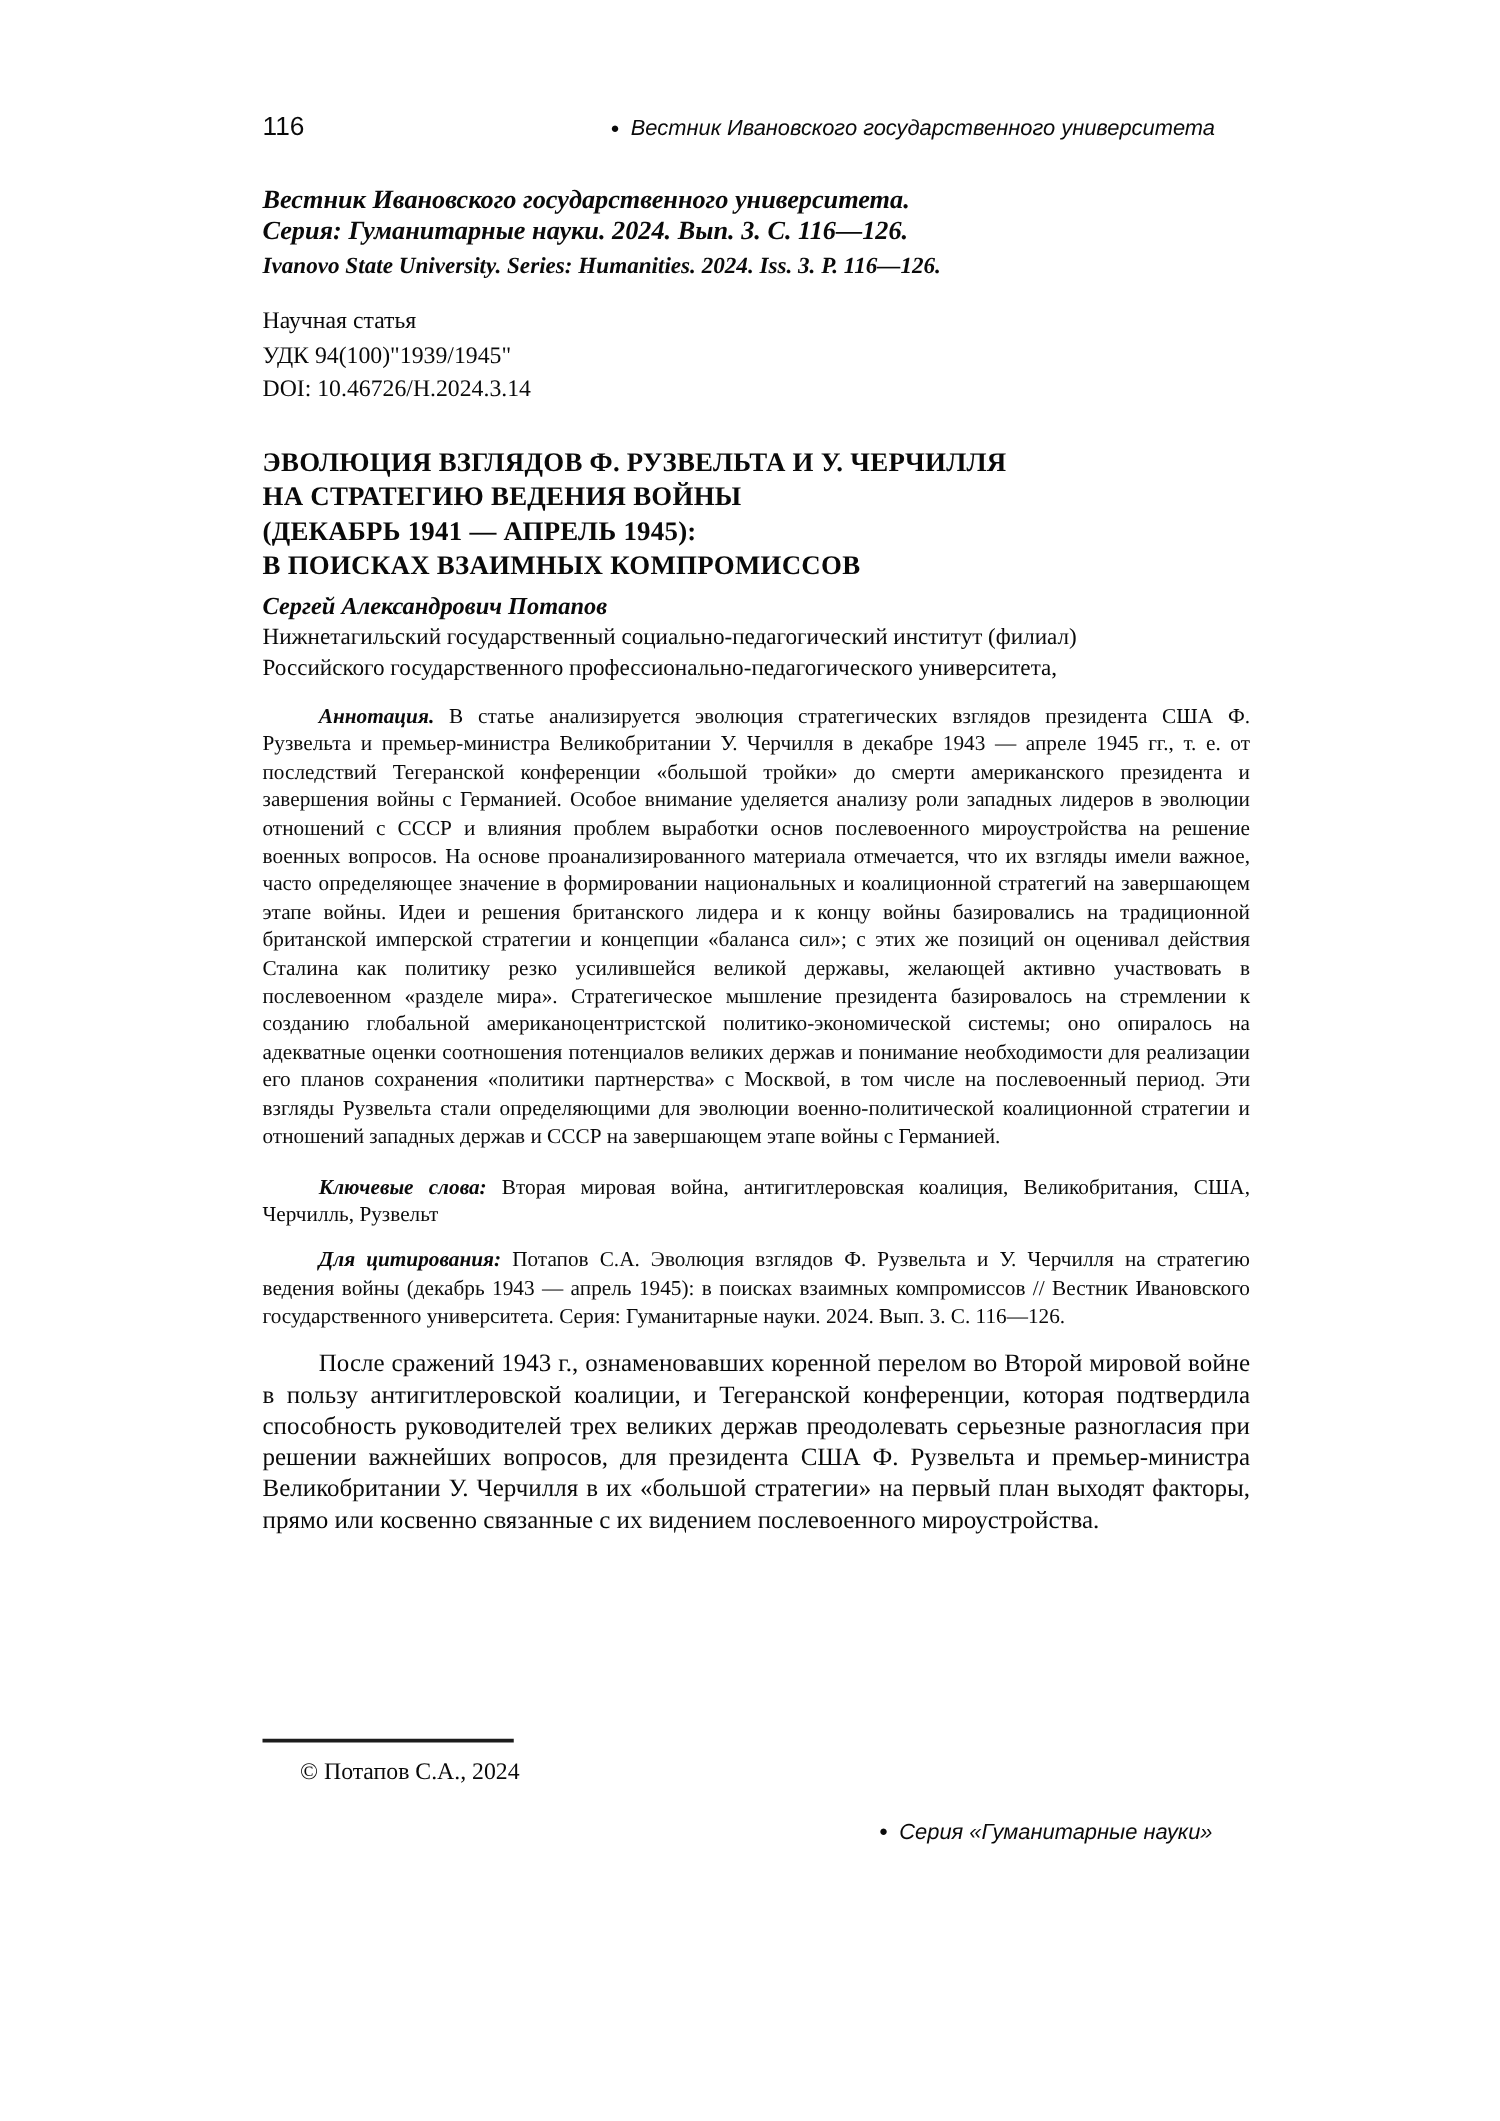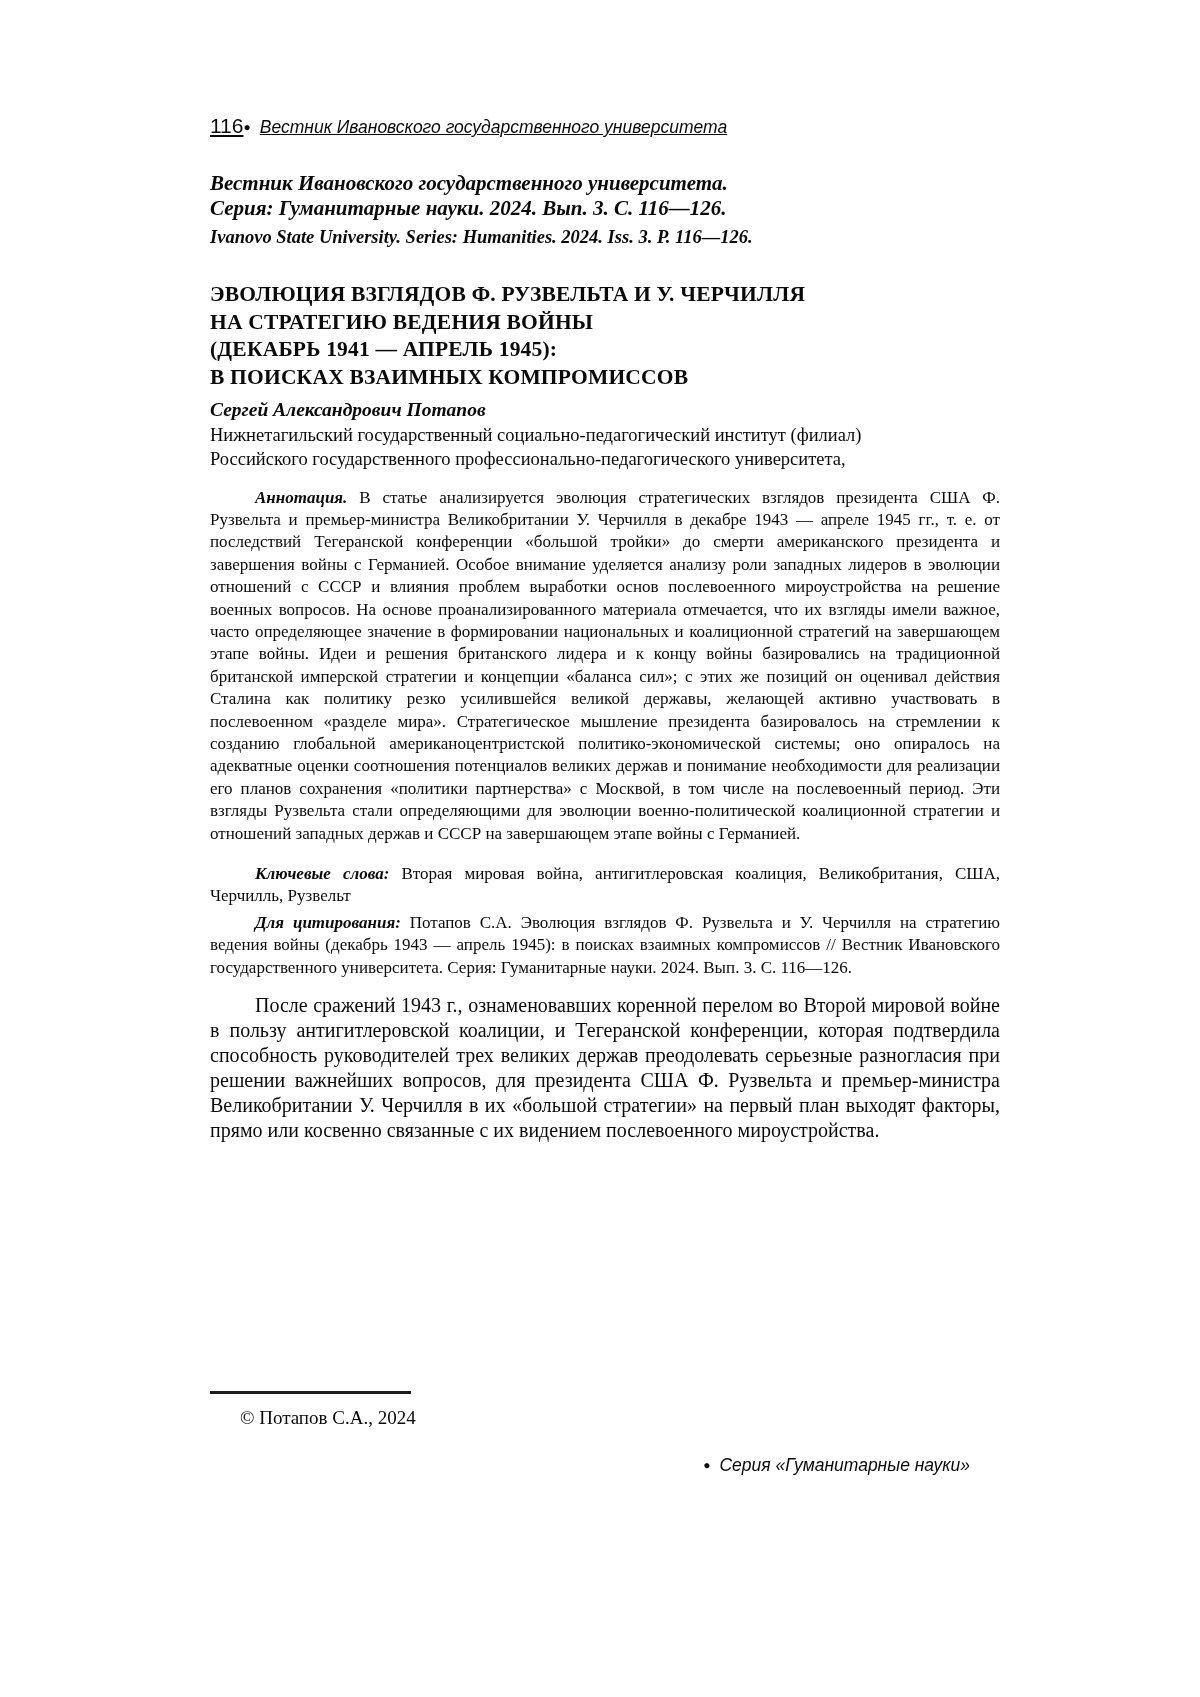--- a/index.html
+++ b/index.html
@@ -12,26 +12,25 @@
     font-family: "Liberation Serif", "DejaVu Serif", serif;
     overflow: hidden;
   }
   .content {
     position: absolute;
     left: 210px;
     top: 0;
     width: 790px;
   }
   .running-head {
-    margin-top: 114px;
+    margin-top: 90px;
     display: flex;
-    justify-content: flex-start;
+    justify-content: space-between;
     align-items: baseline;
     font-family: "Liberation Sans", "DejaVu Sans", sans-serif;
-    text-decoration: underline;
   }
   .page-num { font-size: 21px; }
   .running-title {
     font-style: italic;
     font-size: 17.5px;
     margin-right: 28px;
   }
   .bullet {
     display: inline-block;
     font-style: normal;
@@ -79,21 +78,21 @@
   }
   .abstract, .keywords, .citation {
     margin: 0;
     font-size: 17px;
     line-height: 22.4px;
     text-align: justify;
     text-indent: 45px;
   }
   .abstract { margin-top: 15px; }
   .keywords { margin-top: 18px; }
-  .citation { margin-top: 4px; }
+  .citation { margin-top: 14px; }
   .par-label { font-weight: bold; font-style: italic; }
   .body-par {
     margin: 14px 0 0 0;
     font-size: 20px;
     line-height: 25px;
     text-align: justify;
     text-indent: 45px;
   }
   .footnote {
     position: absolute;
@@ -131,20 +130,25 @@
       <span class="running-title"><span class="bullet">●</span><span>Вестник Ивановского государственного университета</span></span>
     </div>
 
     <div class="journal-meta">
       <div>Вестник Ивановского государственного университета.</div>
       <div>Серия: Гуманитарные науки. 2024. Вып. 3. С. 116—126.</div>
     </div>
 
     <div class="journal-meta-en">Ivanovo State University. Series: Humanities. 2024. Iss. 3. P. 116—126.</div>
 
+    <div class="pub-info">
+      <div>Научная статья</div>
+      <div>УДК 94(100)"1939/1945"</div>
+      <div>DOI: 10.46726/H.2024.3.14</div>
+    </div>
 
     <h1 class="title">
       <span>ЭВОЛЮЦИЯ ВЗГЛЯДОВ Ф. РУЗВЕЛЬТА И У. ЧЕРЧИЛЛЯ</span><br>
       <span>НА СТРАТЕГИЮ ВЕДЕНИЯ ВОЙНЫ</span><br>
       <span>(ДЕКАБРЬ 1941 — АПРЕЛЬ 1945):</span><br>
       <span>В ПОИСКАХ ВЗАИМНЫХ КОМПРОМИССОВ</span>
     </h1>
 
     <div class="author-name">Сергей Александрович Потапов</div>
     <div class="affiliation">

